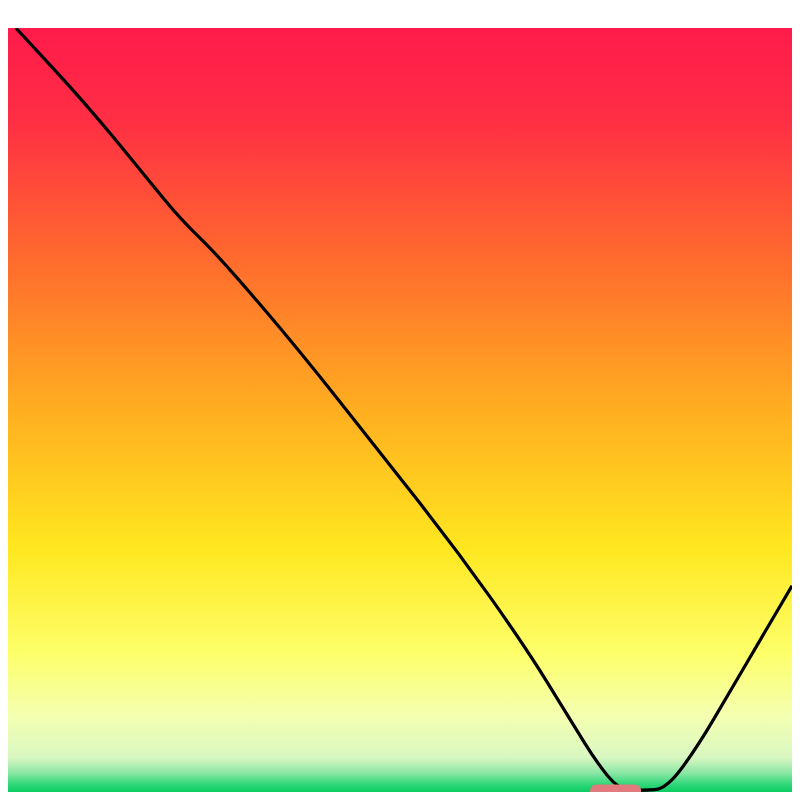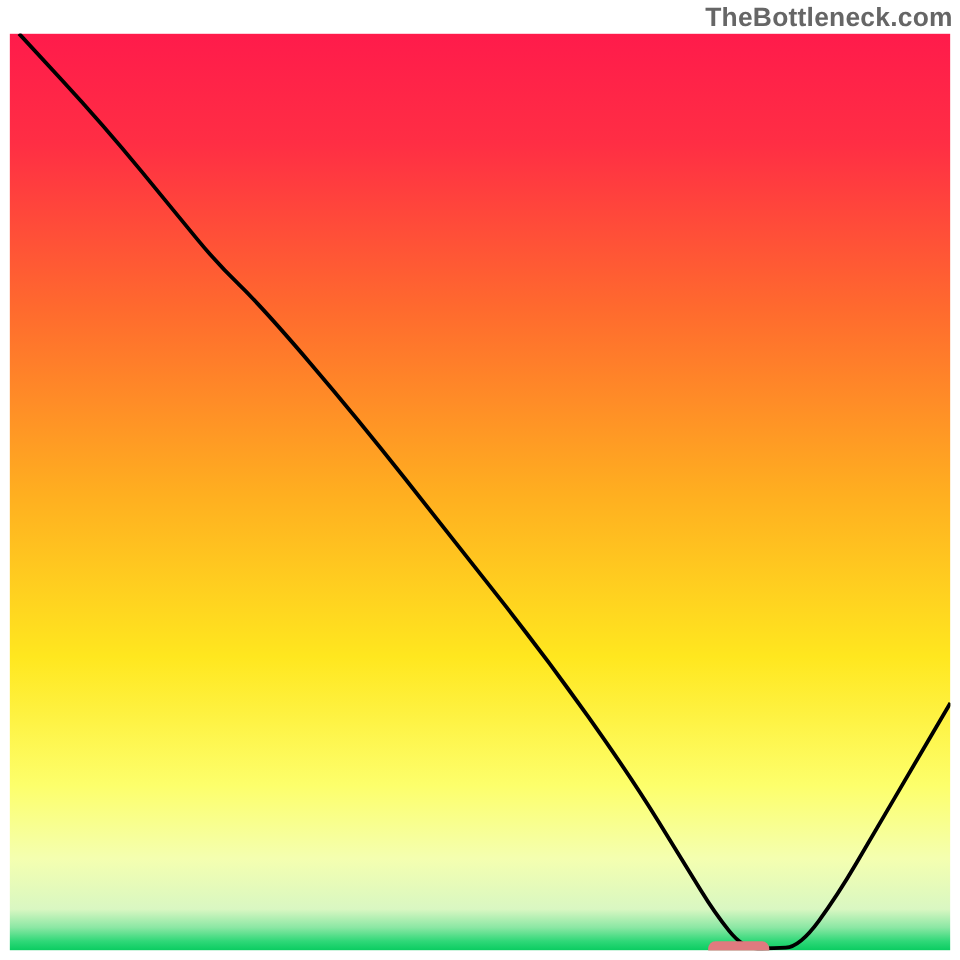--- a/index.html
+++ b/index.html
@@ -30,21 +30,20 @@
     left: 8px;
     top: 28px;
     width: 784px;
     height: 764px;
   }
 </style>
 </head>
 <body>
 
 <div class="stage">
-  <div class="watermark">TheBottleneck.com</div>
   <svg class="plot" viewBox="0 0 784 764" preserveAspectRatio="none">
     <defs>
       <linearGradient id="bg-grad" x1="0" y1="0" x2="0" y2="1">
       <stop offset="0.00%" stop-color="#ff1b4b"></stop>
           <stop offset="12.00%" stop-color="#ff2e44"></stop>
           <stop offset="30.00%" stop-color="#ff6a2e"></stop>
           <stop offset="50.00%" stop-color="#ffae20"></stop>
           <stop offset="68.00%" stop-color="#ffe71f"></stop>
           <stop offset="82.00%" stop-color="#fdff6b"></stop>
           <stop offset="90.00%" stop-color="#f4ffb0"></stop>

